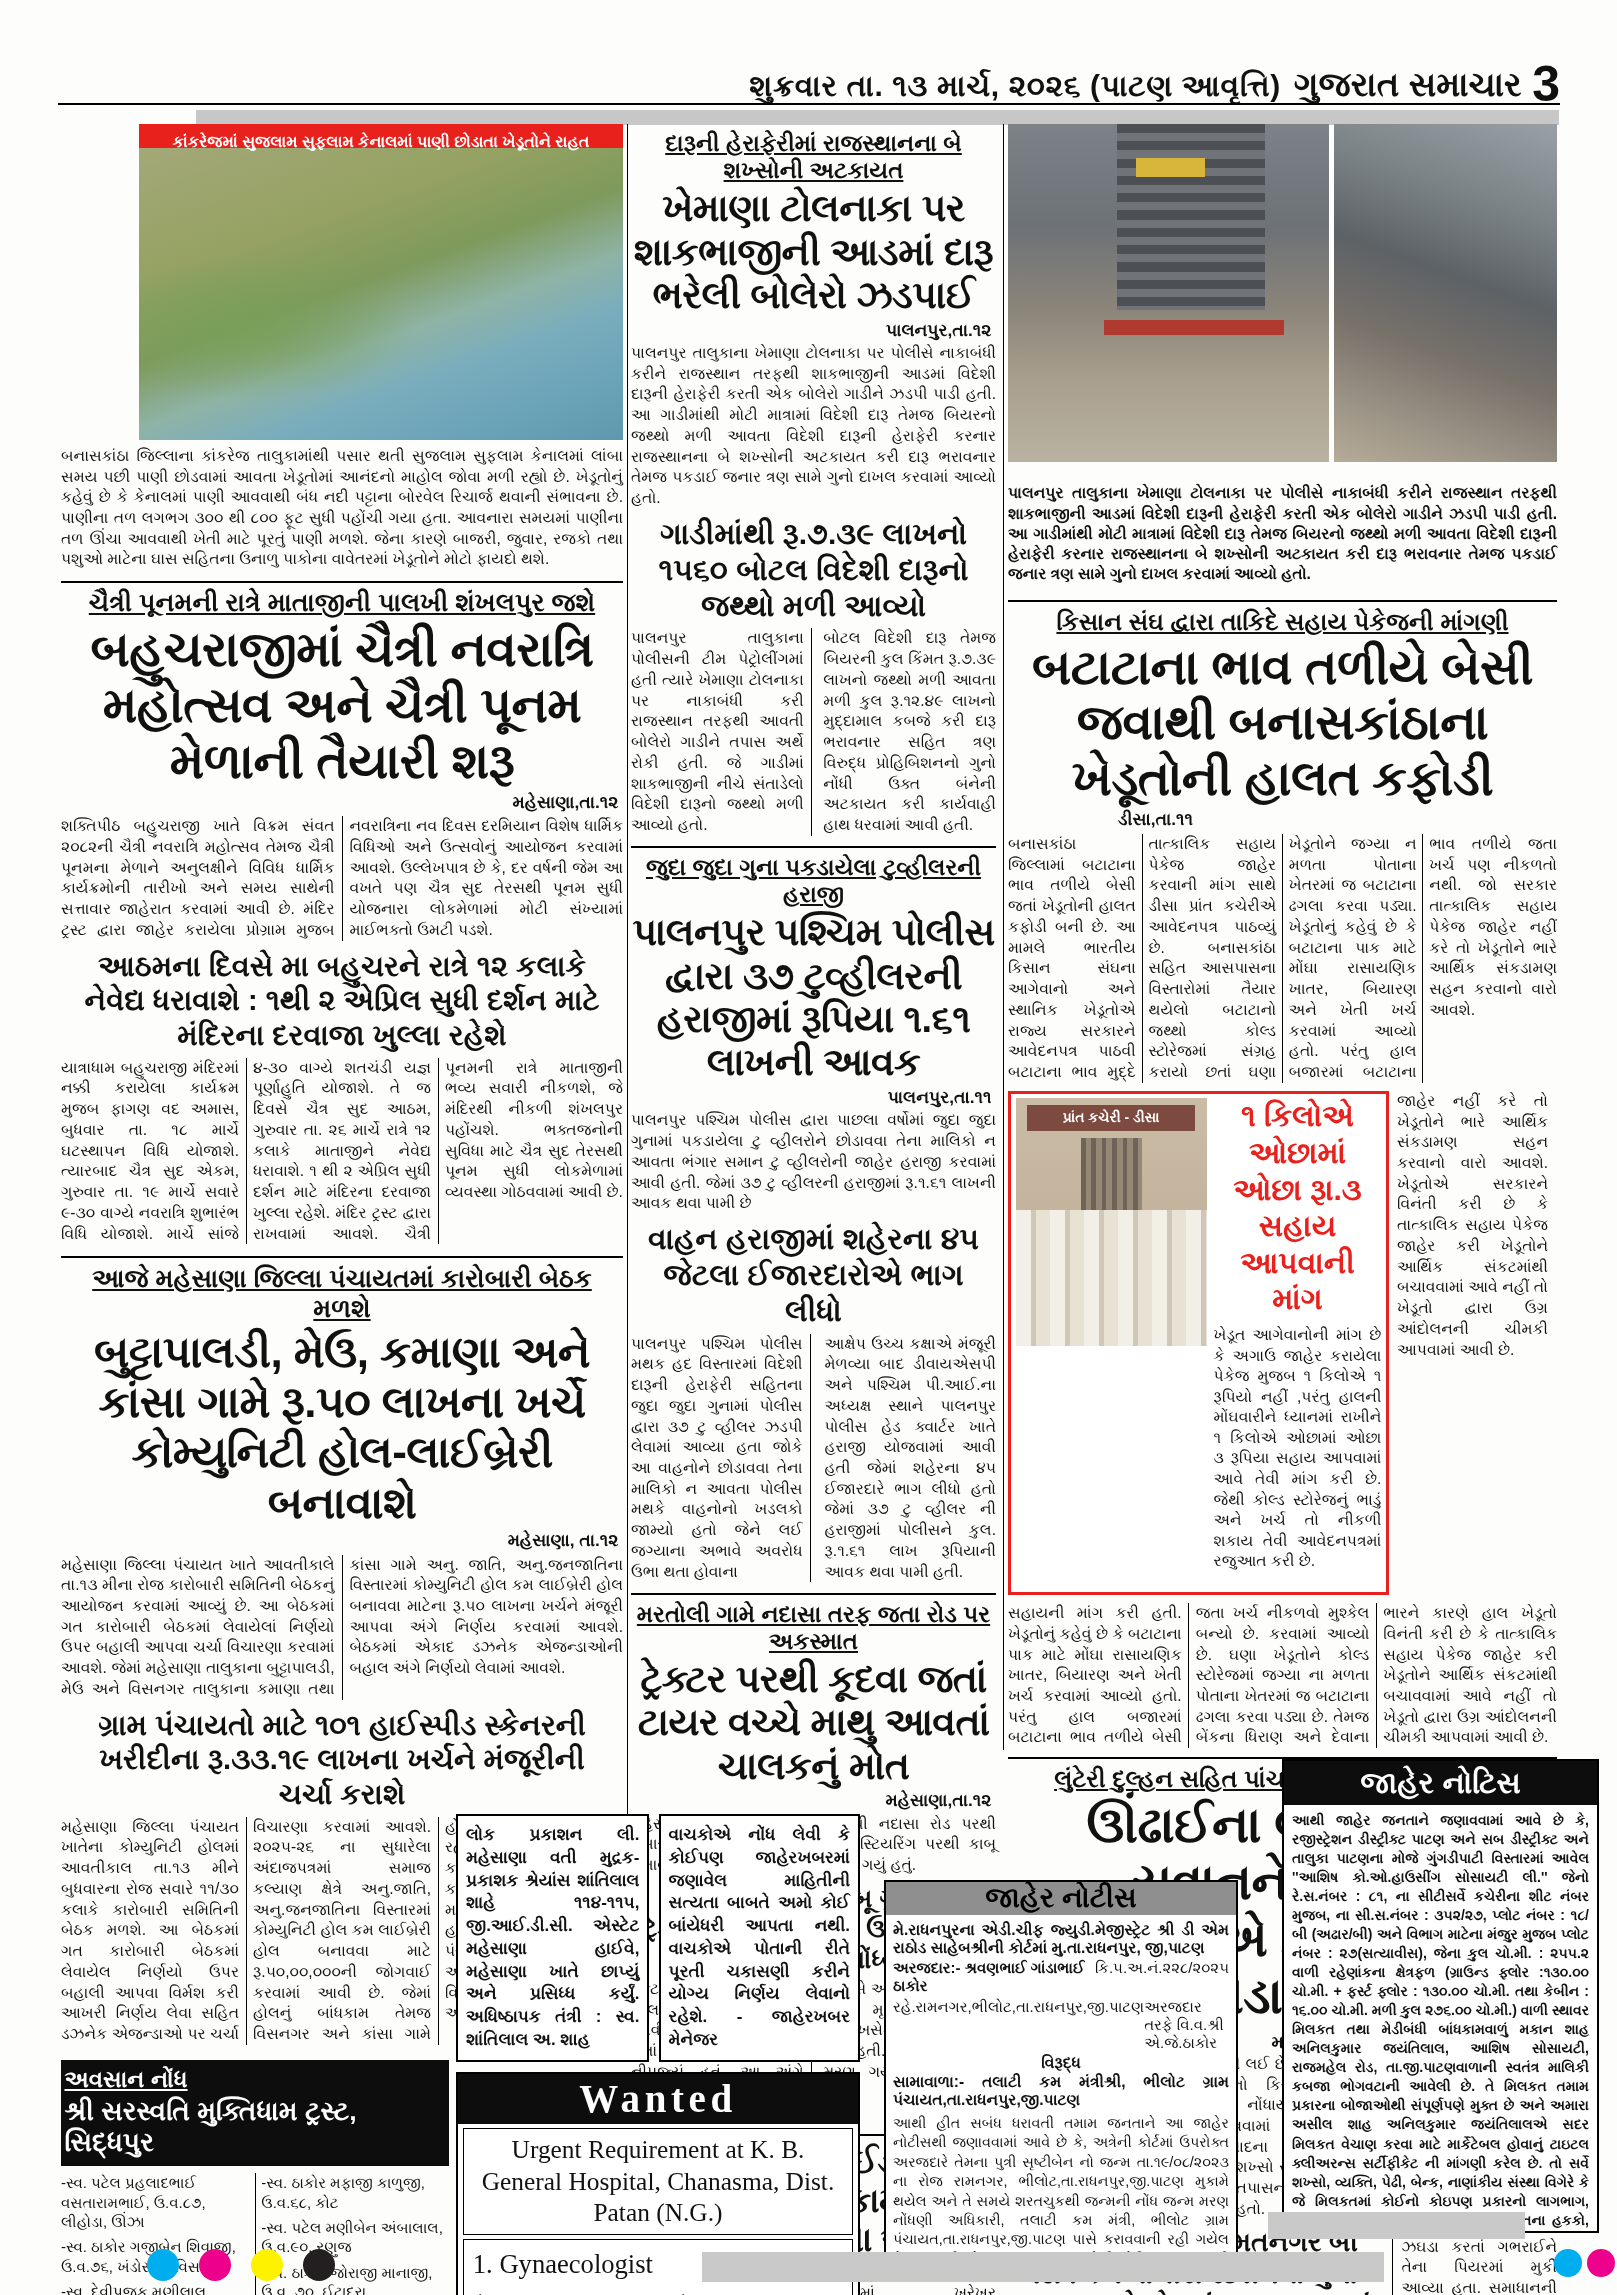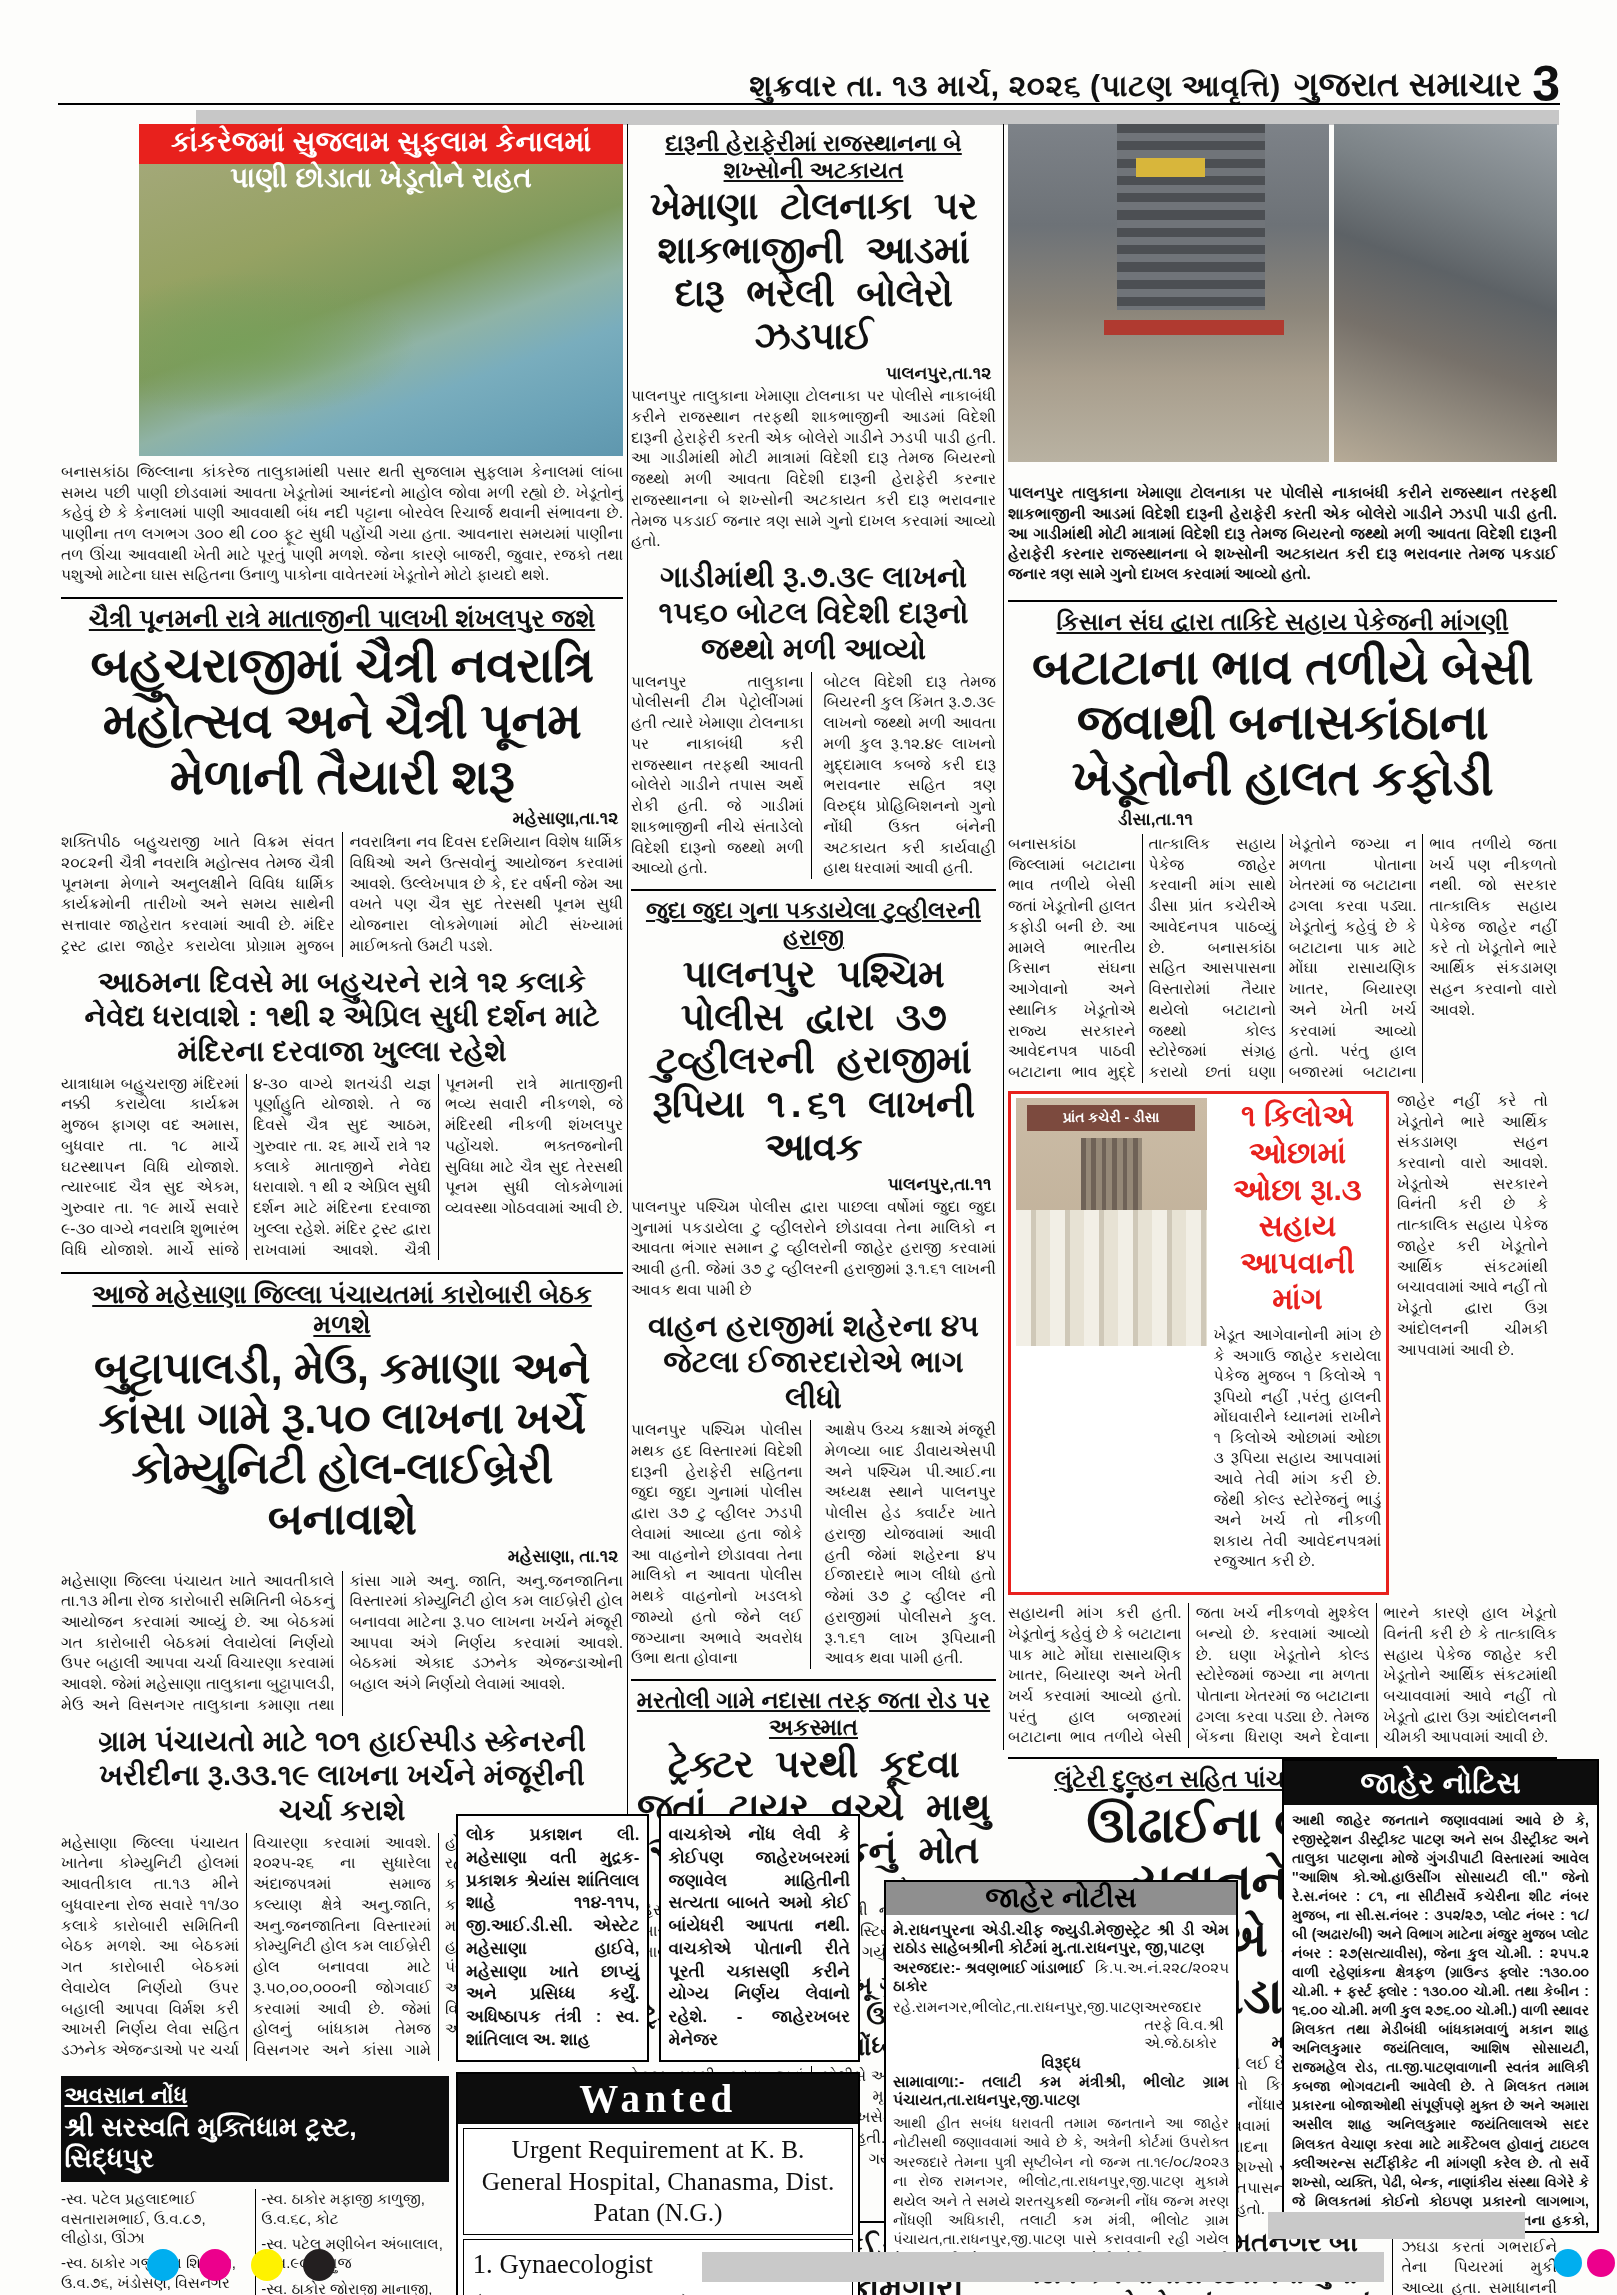--- a/index.html
+++ b/index.html
@@ -19,40 +19,40 @@
   .cols2{column-count:2;column-gap:15px;column-rule:0.6px solid #000;}
   .cols3{column-count:3;column-gap:14px;column-rule:0.6px solid #000;}
   .cols4{column-count:4;column-gap:12.7px;column-rule:0.6px solid #000;}
   .kicker{font-weight:bold;text-align:center;text-decoration:underline;padding:5.8px 0 3.5px 0;}
   .art{border-top:2.3px solid #000;}
   .dateline{font-weight:bold;font-size:17.3px;text-align:right;padding:2.3px 4.6px 1.2px 0;}
   .headline{font-weight:900;text-align:center;line-height:1.14;letter-spacing:-0.6px;}
   .subhead{font-weight:900;text-align:center;line-height:1.2;}
   
   #left-col{left:61px;width:562px;}
-  .canal-banner{margin-left:78px;width:484px;height:40px;background:#e8211d;color:#fff;
-     font-size:28px;font-weight:bold;text-align:center;line-height:36px;}
+  .canal-banner{margin-left:78px;width:484px;height:24px;background:#e8211d;color:#fff;
+     font-size:16px;font-weight:bold;text-align:center;line-height:36px;}
   .canal-photo{margin-left:78px;width:484px;height:292px;
      background:
        radial-gradient(ellipse 243px 104px at 22% 62%, rgba(120,160,90,.9), rgba(120,160,90,0) 70%),
        linear-gradient(160deg,#a3a878 0%,#96a263 28%,#7e9a5c 46%,#8fb3a6 60%,#79adbd 72%,#6ba3b8 86%,#5f97ae 100%);}
   .kicker-l{font-size:25.4px;}
   .headline-xl{font-size:49px;}
   .subhead-l{font-size:29px;}
   
   .obit{width:388px;border:0;margin-top:15px;}
   .obit-head{background:#0d0d0d;color:#fff;text-align:left;padding:5.8px 3.5px 8px 3.5px;}
   .obit-head .t1{font-size:23px;font-weight:bold;text-decoration:underline;display:block;}
   .obit-head .t2{font-size:26.6px;font-weight:bold;display:block;margin-top:3.5px;}
   .obit-list{column-count:2;column-gap:12.7px;column-rule:0.6px solid #000;padding-top:7px;}
   .obit-entry{font-size:15px;line-height:1.3;margin-bottom:5.8px;break-inside:avoid;text-align:left;}
   
   #mid-col{left:631px;width:365px;}
   .kicker-m{font-size:23px;}
-  .headline-m{font-size:38px;font-family:Liberation Mono, monospace;}
+  .headline-m{font-size:38px;}
   .subhead-m{font-size:30px;}
   
   #right-col{left:1008px;width:549px;}
   .photo-band{display:flex;gap:4.6px;}
   .truck-photo{width:321px;height:338px;position:relative;
      background:linear-gradient(180deg,#7d8288 0%,#6d7277 30%,#8b857a 55%,#a89e8d 75%,#b9b2a2 100%);}
   .truck-photo .bed{position:absolute;left:34%;top:0;width:46%;height:55%;
      background:repeating-linear-gradient(180deg,#4c4f53 0 9.2px,#707479 9.2px 17.3px);}
   .truck-photo .stripe{position:absolute;left:30%;top:58%;width:56%;height:15px;background:#b03a30;}
   .truck-photo .plate{position:absolute;left:40%;top:10%;width:69px;height:19.6px;background:#d8b63b;}

